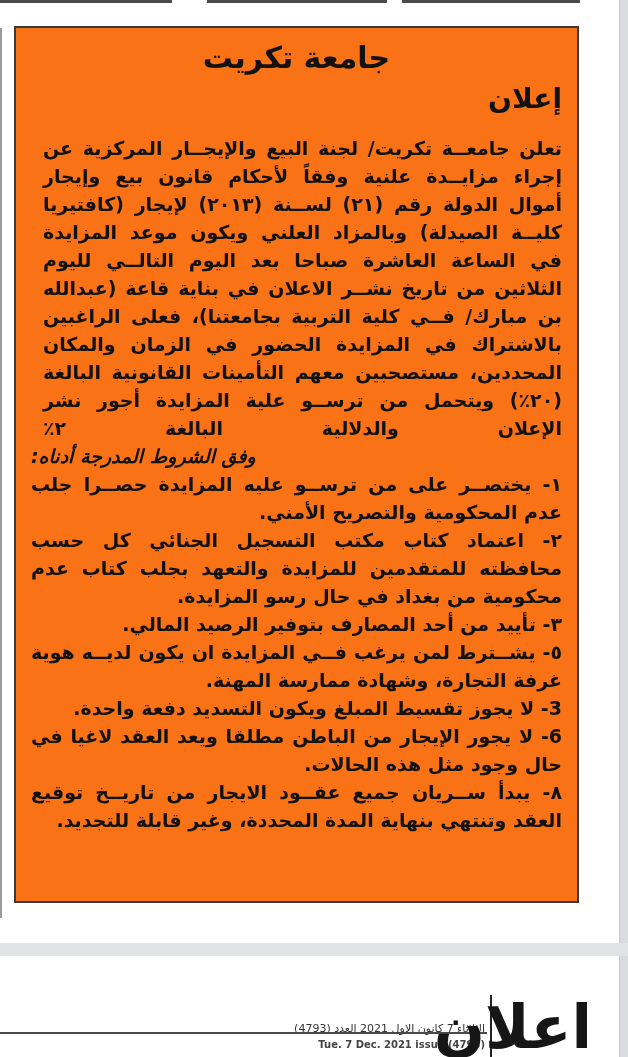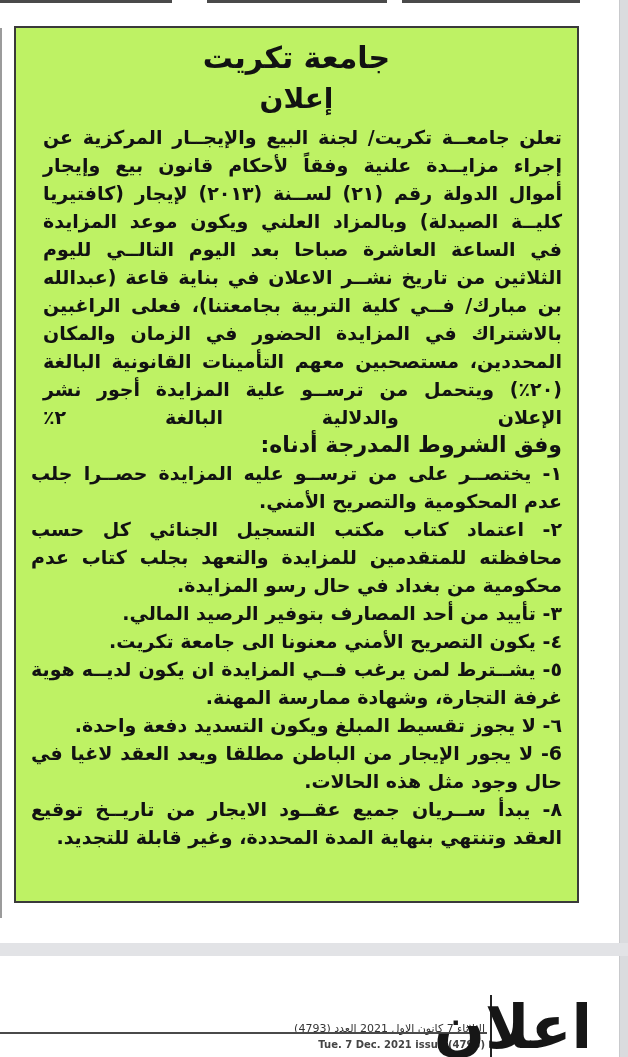--- a/index.html
+++ b/index.html
@@ -17,30 +17,30 @@
   .left-edge { position:absolute; left:0; top:28px; width:2px; height:890px; background:#9b9b9b; }
   
   .page-edge { position:absolute; left:619px; top:0; width:9px; height:1057px;
                background:#dadbde; border-left:1px solid #c9cacd; box-sizing:border-box; }
   
   .band { position:absolute; left:0; top:943px; width:628px; height:13px; background:#e2e3e6; }
 
   
   .ad-box {
     position:absolute; left:14px; top:26px; width:565px; height:877px;
-    box-sizing:border-box; border:2px solid #3a3a3a; background:#bef264;
+    box-sizing:border-box; border:2px solid #3a3a3a; background:#f97316;
     padding:8px 15px 0 15px; direction:rtl; color:#121212; overflow:hidden;
   }
   .ad-title    { text-align:center; font-size:30px; font-weight:bold; line-height:43px; }
-  .ad-subtitle { text-align:center; font-size:28px; font-weight:bold; line-height:40px; margin-bottom:4px; }
+  .ad-subtitle { text-align:right; font-size:28px; font-weight:bold; line-height:40px; margin-bottom:15px; }
   .ad-body {
     font-size:19px; font-weight:bold; line-height:28px;
     text-align:justify; text-align-last:justify;margin-left:12px;
   }
-  .ad-body-tail { font-size:22px; font-weight:bold; line-height:28px; text-align:right; }
+  .ad-body-tail { font-size:19px; font-weight:bold; line-height:28px; text-align:left;font-style:italic; }
   .condition {
     font-size:19px; font-weight:bold; line-height:28px;
     text-align:justify;
   }
 
   
   .footer-rule    { position:absolute; left:0; top:1032px; width:487px; height:2px; background:#4a4a4a; }
   .footer-date-ar { position:absolute; right:143px; top:1022px; direction:rtl;
                     font-size:11px; color:#333333; white-space:nowrap; }
   .footer-date-en { position:absolute; right:143px; top:1039px;
@@ -62,23 +62,22 @@
 <div class="page-edge"></div>
 
 <div class="ad-box">
   <div class="ad-title">جامعة تكريت</div>
   <div class="ad-subtitle">إعلان</div>
   <div class="ad-body">تعلن جامعــة تكريت/ لجنة البيع والإيجــار المركزية عن إجراء مزايــدة علنية وفقاً لأحكام قانون بيع وإيجار أموال الدولة رقم (٢١) لســنة (٢٠١٣) لإيجار (كافتيريا كليــة الصيدلة) وبالمزاد العلني ويكون موعد المزايدة في الساعة العاشرة صباحا بعد اليوم التالــي لليوم الثلاثين من تاريخ نشــر الاعلان في بناية قاعة (عبدالله بن مبارك/ فــي كلية التربية بجامعتنا)، فعلى الراغبين بالاشتراك في المزايدة الحضور في الزمان والمكان المحددين، مستصحبين معهم التأمينات القانونية البالغة (٢٠٪) ويتحمل من ترســو علية المزايدة أجور نشر الإعلان والدلالية البالغة ٢٪</div>
   <div class="ad-body-tail">وفق الشروط المدرجة أدناه:</div>
   <div class="condition">١- يختصــر على من ترســو عليه المزايدة حصــرا جلب عدم المحكومية والتصريح الأمني.</div>
   <div class="condition">٢- اعتماد كتاب مكتب التسجيل الجنائي كل حسب محافظته للمتقدمين للمزايدة والتعهد بجلب كتاب عدم محكومية من بغداد في حال رسو المزايدة.</div>
   <div class="condition">٣- تأييد من أحد المصارف بتوفير الرصيد المالي.</div>
-  <div class="condition">٤- يكون التصريح الأمني معنونا الى جامعة تكريت.</div>
   <div class="condition">٥- يشــترط لمن يرغب فــي المزايدة ان يكون لديــه هوية غرفة التجارة، وشهادة ممارسة المهنة.</div>
-  <div class="condition">٦- لا يجوز تقسيط المبلغ ويكون التسديد دفعة واحدة.</div>
+  <div class="condition">3- لا يجوز تقسيط المبلغ ويكون التسديد دفعة واحدة.</div>
   <div class="condition">6- لا يجور الإيجار من الباطن مطلقا ويعد العقد لاغيا في حال وجود مثل هذه الحالات.</div>
   <div class="condition">٨- يبدأ ســريان جميع عقــود الايجار من تاريــخ توقيع العقد وتنتهي بنهاية المدة المحددة، وغير قابلة للتجديد.</div>
 </div>
 
 <div class="band"></div>
 
 <div class="footer-date-ar">الثلاثاء 7 كانون الاول 2021 العدد (4793)</div>
 <div class="footer-rule"></div>
 <div class="footer-date-en">Tue. 7 Dec. 2021 issue (4793)</div>
 <div class="footer-divider"></div>

